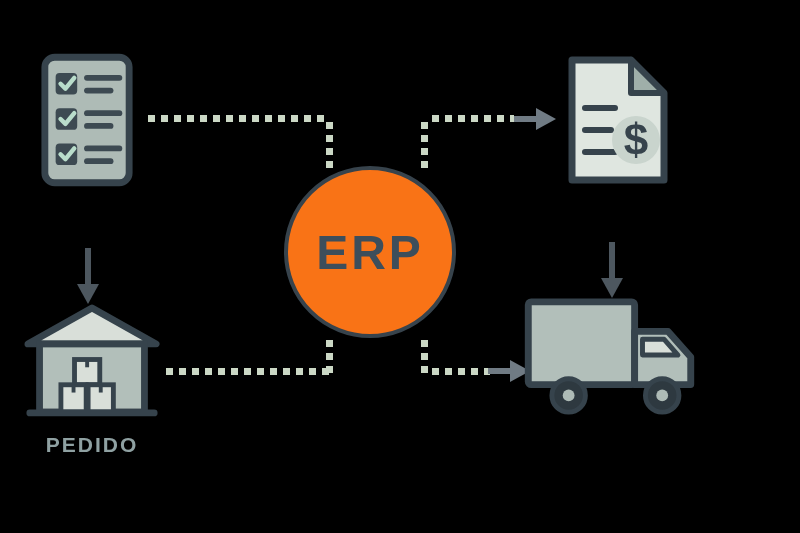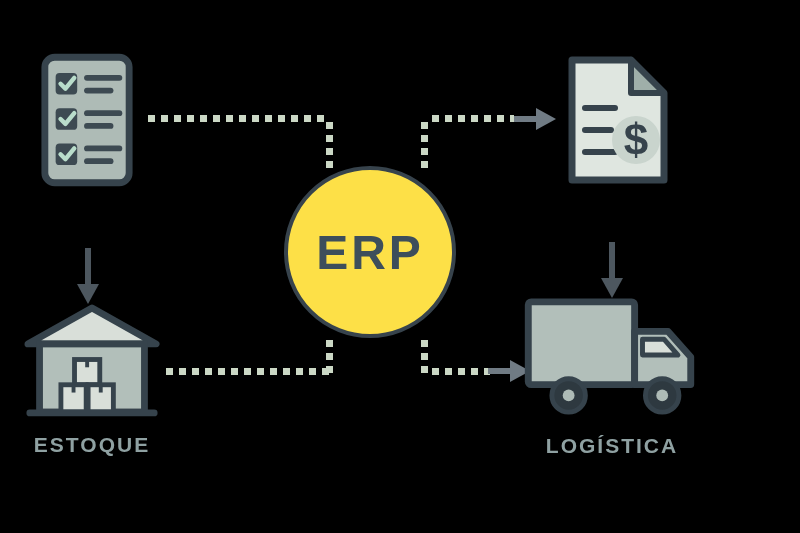--- a/index.html
+++ b/index.html
@@ -24,21 +24,21 @@
   
   #icon-pedido{left:38px;top:50px;width:98px;height:140px;}
   #label-pedido{left:12px;top:208px;width:150px;}
   #arrow-down-left{left:73px;top:246px;width:30px;height:60px;}
   #icon-estoque{left:24px;top:298px;width:136px;height:124px;}
   #label-estoque{left:12px;top:433px;width:160px;}
   #dotted-h1{left:148px;top:115px;width:180px;}
   #dotted-v1{left:326px;top:122px;height:46px;}
   #erp-circle{
     left:284px;top:166px;width:172px;height:172px;border-radius:50%;
-    background:#fde047;border:4px solid #37434c;box-sizing:border-box;
+    background:#f97316;border:4px solid #37434c;box-sizing:border-box;
     display:flex;align-items:center;justify-content:center;
   }
   #erp-text{font-size:48px;font-weight:bold;letter-spacing:3px;color:#3d4e5b;}
   #dotted-v2{left:421px;top:122px;height:46px;}
   #dotted-h2{left:432px;top:115px;width:82px;}
   #arrow-right-top{left:514px;top:106px;width:44px;height:26px;}
   #icon-faturamento{left:562px;top:50px;width:112px;height:140px;}
   #label-faturamento{left:500px;top:204px;width:236px;}
   #arrow-down-right{left:597px;top:240px;width:30px;height:60px;}
   #dotted-h3{left:166px;top:368px;width:164px;}
@@ -83,21 +83,21 @@
     <rect x="16" y="46" width="108" height="70" fill="#b2bfba" stroke="#36434c" stroke-width="7"></rect>
 
     <rect x="52" y="62" width="26" height="26" fill="#d9dfd9" stroke="#36434c" stroke-width="5"></rect>
     <line x1="65" y1="62" x2="65" y2="70" stroke="#36434c" stroke-width="4"></line>
     <rect x="38" y="88" width="26" height="28" fill="#d9dfd9" stroke="#36434c" stroke-width="5"></rect>
     <line x1="51" y1="88" x2="51" y2="96" stroke="#36434c" stroke-width="4"></line>
     <rect x="66" y="88" width="26" height="28" fill="#d9dfd9" stroke="#36434c" stroke-width="5"></rect>
     <line x1="79" y1="88" x2="79" y2="96" stroke="#36434c" stroke-width="4"></line>
     <line x1="6" y1="117" x2="134" y2="117" stroke="#36434c" stroke-width="7" stroke-linecap="round"></line>
   </svg>
-  <div id="label-estoque" class="node-label">ESTOQUE</div>
+  <div id="label-estoque" class="node-label">PEDIDO</div>
 
   <div id="dotted-h1" class="dotted-h"></div>
   <div id="dotted-v1" class="dotted-v"></div>
   <div id="dotted-h3" class="dotted-h"></div>
   <div id="dotted-v3" class="dotted-v"></div>
 
   <div id="erp-circle" class="abs">
     <span id="erp-text">ERP</span>
   </div>
 
@@ -131,15 +131,14 @@
 
   <svg id="icon-logistica" class="abs" viewBox="0 0 180 130">
     <rect x="7" y="8" width="108" height="84" rx="3" fill="#b2bfba" stroke="#36434c" stroke-width="7"></rect>
     <path d="M115 38 H149 L172 64 V92 H115 Z" fill="#b2bfba" stroke="#36434c" stroke-width="7" stroke-linejoin="round"></path>
     <path d="M123 46 H145 L159 62 H123 Z" fill="#d9dfd9" stroke="#36434c" stroke-width="5" stroke-linejoin="round"></path>
     <circle cx="48" cy="103" r="17" fill="#2e3940" stroke="#36434c" stroke-width="5"></circle>
     <circle cx="48" cy="103" r="6" fill="#aebbb6"></circle>
     <circle cx="143" cy="103" r="17" fill="#2e3940" stroke="#36434c" stroke-width="5"></circle>
     <circle cx="143" cy="103" r="6" fill="#aebbb6"></circle>
   </svg>
-  <div id="label-logistica" class="node-label">LOGÍSTICA</div>
 
 </div>
 
 </body></html>

